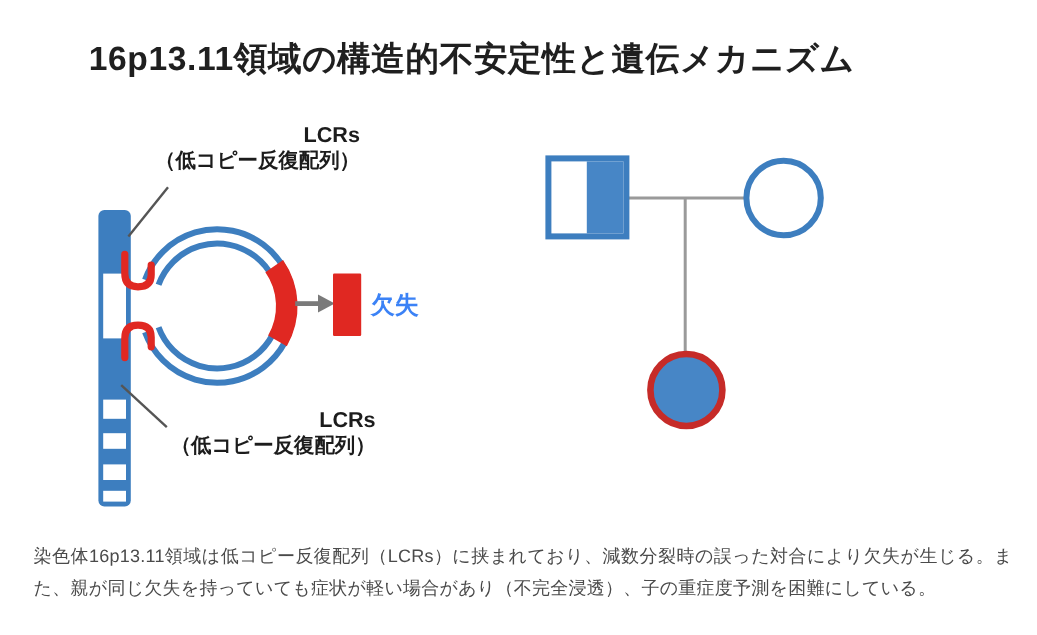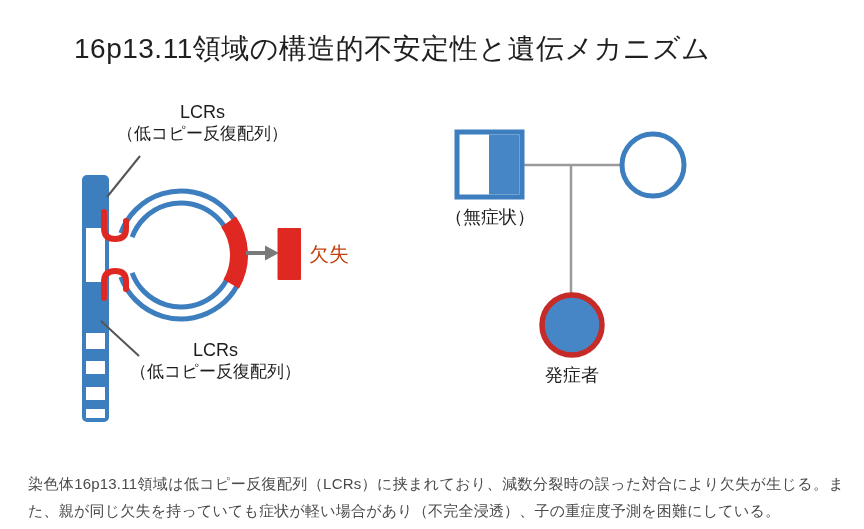--- a/index.html
+++ b/index.html
@@ -15,44 +15,44 @@
   }
   *{margin:0;padding:0;box-sizing:border-box;}
   html,body{background:#ffffff;}
   body{
     width:864px;height:529px;position:relative;overflow:hidden;
     font-family:"Liberation Sans","DejaVu Sans",sans-serif;
     color:#1c1c1c;
   }
   .title{
     position:absolute;left:74px;top:30px;
-    font-size:28px;font-weight:400;letter-spacing:0.5px;
+    font-size:28px;font-weight:700;letter-spacing:0.5px;
     color:var(--title-color);white-space:nowrap;
   }
   .diagram-svg{position:absolute;left:0;top:0;}
   .stroke-blue{stroke:var(--blue);fill:none;}
   .fill-blue{fill:var(--blue);}
   .fill-blue-half{fill:var(--blue-fill);}
   .fill-red{fill:var(--red);}
   .stroke-red{stroke:var(--red);fill:none;}
   .pointer{stroke:var(--pointer-gray);stroke-width:2;}
   .pedigree-line{stroke:var(--gray-line);stroke-width:2.5;}
   .label{
-    position:absolute;text-align:center;color:#1c1c1c;
-    font-size:17px;line-height:22px;font-weight:400;
+    position:absolute;text-align:right;color:#1c1c1c;
+    font-size:17px;line-height:22px;font-weight:700;
   }
   .label .l1{font-size:18px;}
   .deletion-label{
     position:absolute;left:309px;top:241px;
-    font-size:20px;font-weight:400;color:#c2410c;
+    font-size:20px;font-weight:700;color:#3b82f6;
   }
   .footer{
     position:absolute;left:28px;top:450px;width:816px;
     font-size:15px;line-height:1.82;color:var(--footer-color);
-    letter-spacing:0.2px;text-align:justify;margin-top:20px;
+    letter-spacing:0.2px;text-align:justify;
   }
 </style>
 </head>
 <body>
 
 <h1 class="title">16p13.11領域の構造的不安定性と遺伝メカニズム</h1>
 
 <svg class="diagram-svg" width="864" height="529" viewBox="0 0 864 529">
 
   <g>
@@ -100,20 +100,18 @@
 </div>
 
 <div class="label" style="left:118px;top:339px;width:195px;">
   <div class="l1">LCRs</div>
   <div>（低コピー反復配列）</div>
 </div>
 
 <div class="deletion-label">欠失</div>
 
 <div class="label" style="left:425px;top:206px;width:130px;font-size:18px;">
-  <div>（無症状）</div>
 </div>
 
 <div class="label" style="left:507px;top:364px;width:130px;font-size:18px;">
-  <div>発症者</div>
 </div>
 
 <p class="footer">染色体16p13.11領域は低コピー反復配列（LCRs）に挟まれており、減数分裂時の誤った対合により欠失が生じる。また、親が同じ欠失を持っていても症状が軽い場合があり（不完全浸透）、子の重症度予測を困難にしている。</p>
 
 </body></html>

